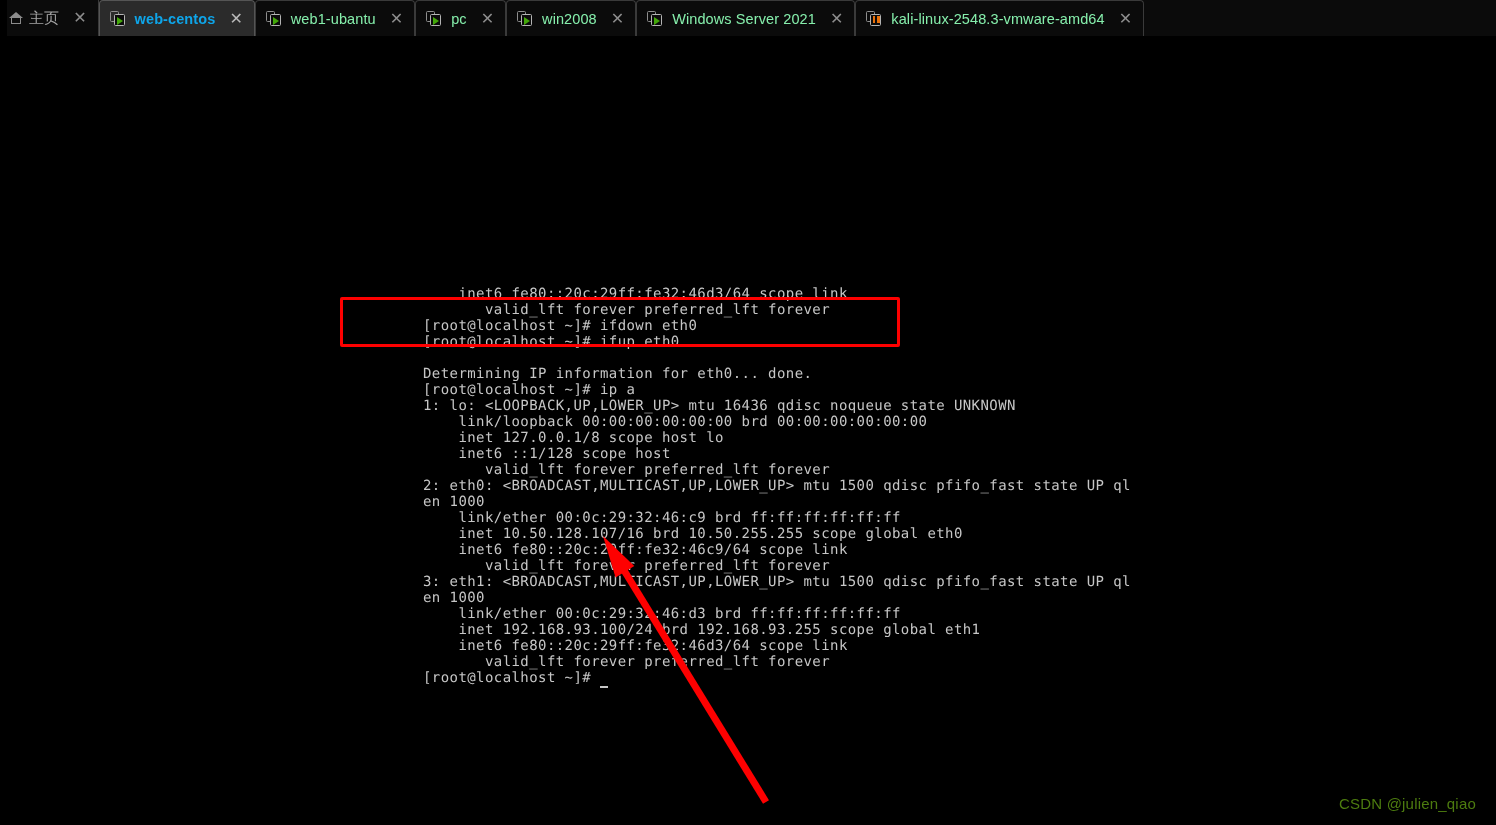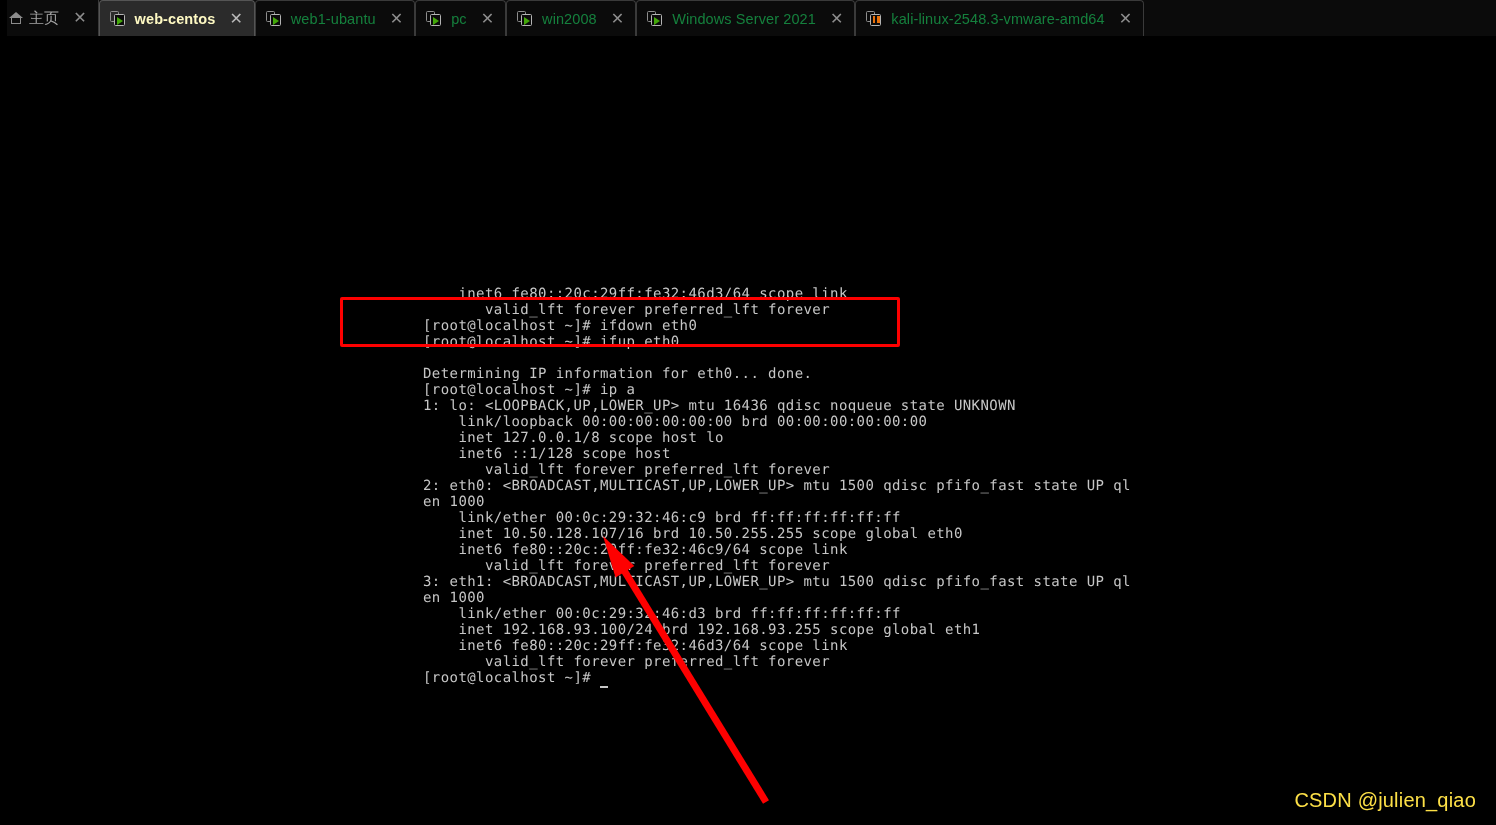--- a/index.html
+++ b/index.html
@@ -50,25 +50,25 @@
     border-radius: 0;
   }
   .tab.active {
     background: #2b2b2b;
     border-left: 1px solid #555;
     border-right: 1px solid #555;
     border-top: 1px solid #555;
   }
   .tab-label {
     font-size: 14.5px;
-    color: #15803d;
+    color: #86efac;
     letter-spacing: 0.1px;
   }
   .tab.active .tab-label {
-    color: #fef9c3;
+    color: #0ea5e9;
     font-weight: bold;
   }
   .tab.first .tab-label {
     font-size: 15px;
     color: #a5a5a5;
   }
   .tab-close {
     font-size: 16px;
     color: #8d8d8d;
     line-height: 1;
@@ -197,22 +197,22 @@
     height: 825px;
     pointer-events: none;
   }
 
   
   #watermark {
     position: absolute;
     right: 20px;
     bottom: 13px;
     font-family: "Liberation Sans", sans-serif;
-    font-size: 20px;
-    color: #fde047;
+    font-size: 15px;
+    color: #4d7c0f;
     letter-spacing: 0.2px;
   }
 </style>
 </head>
 <body>
 
 <div id="tabbar">
 
   <div class="tab first">
     <span class="home-icon">

